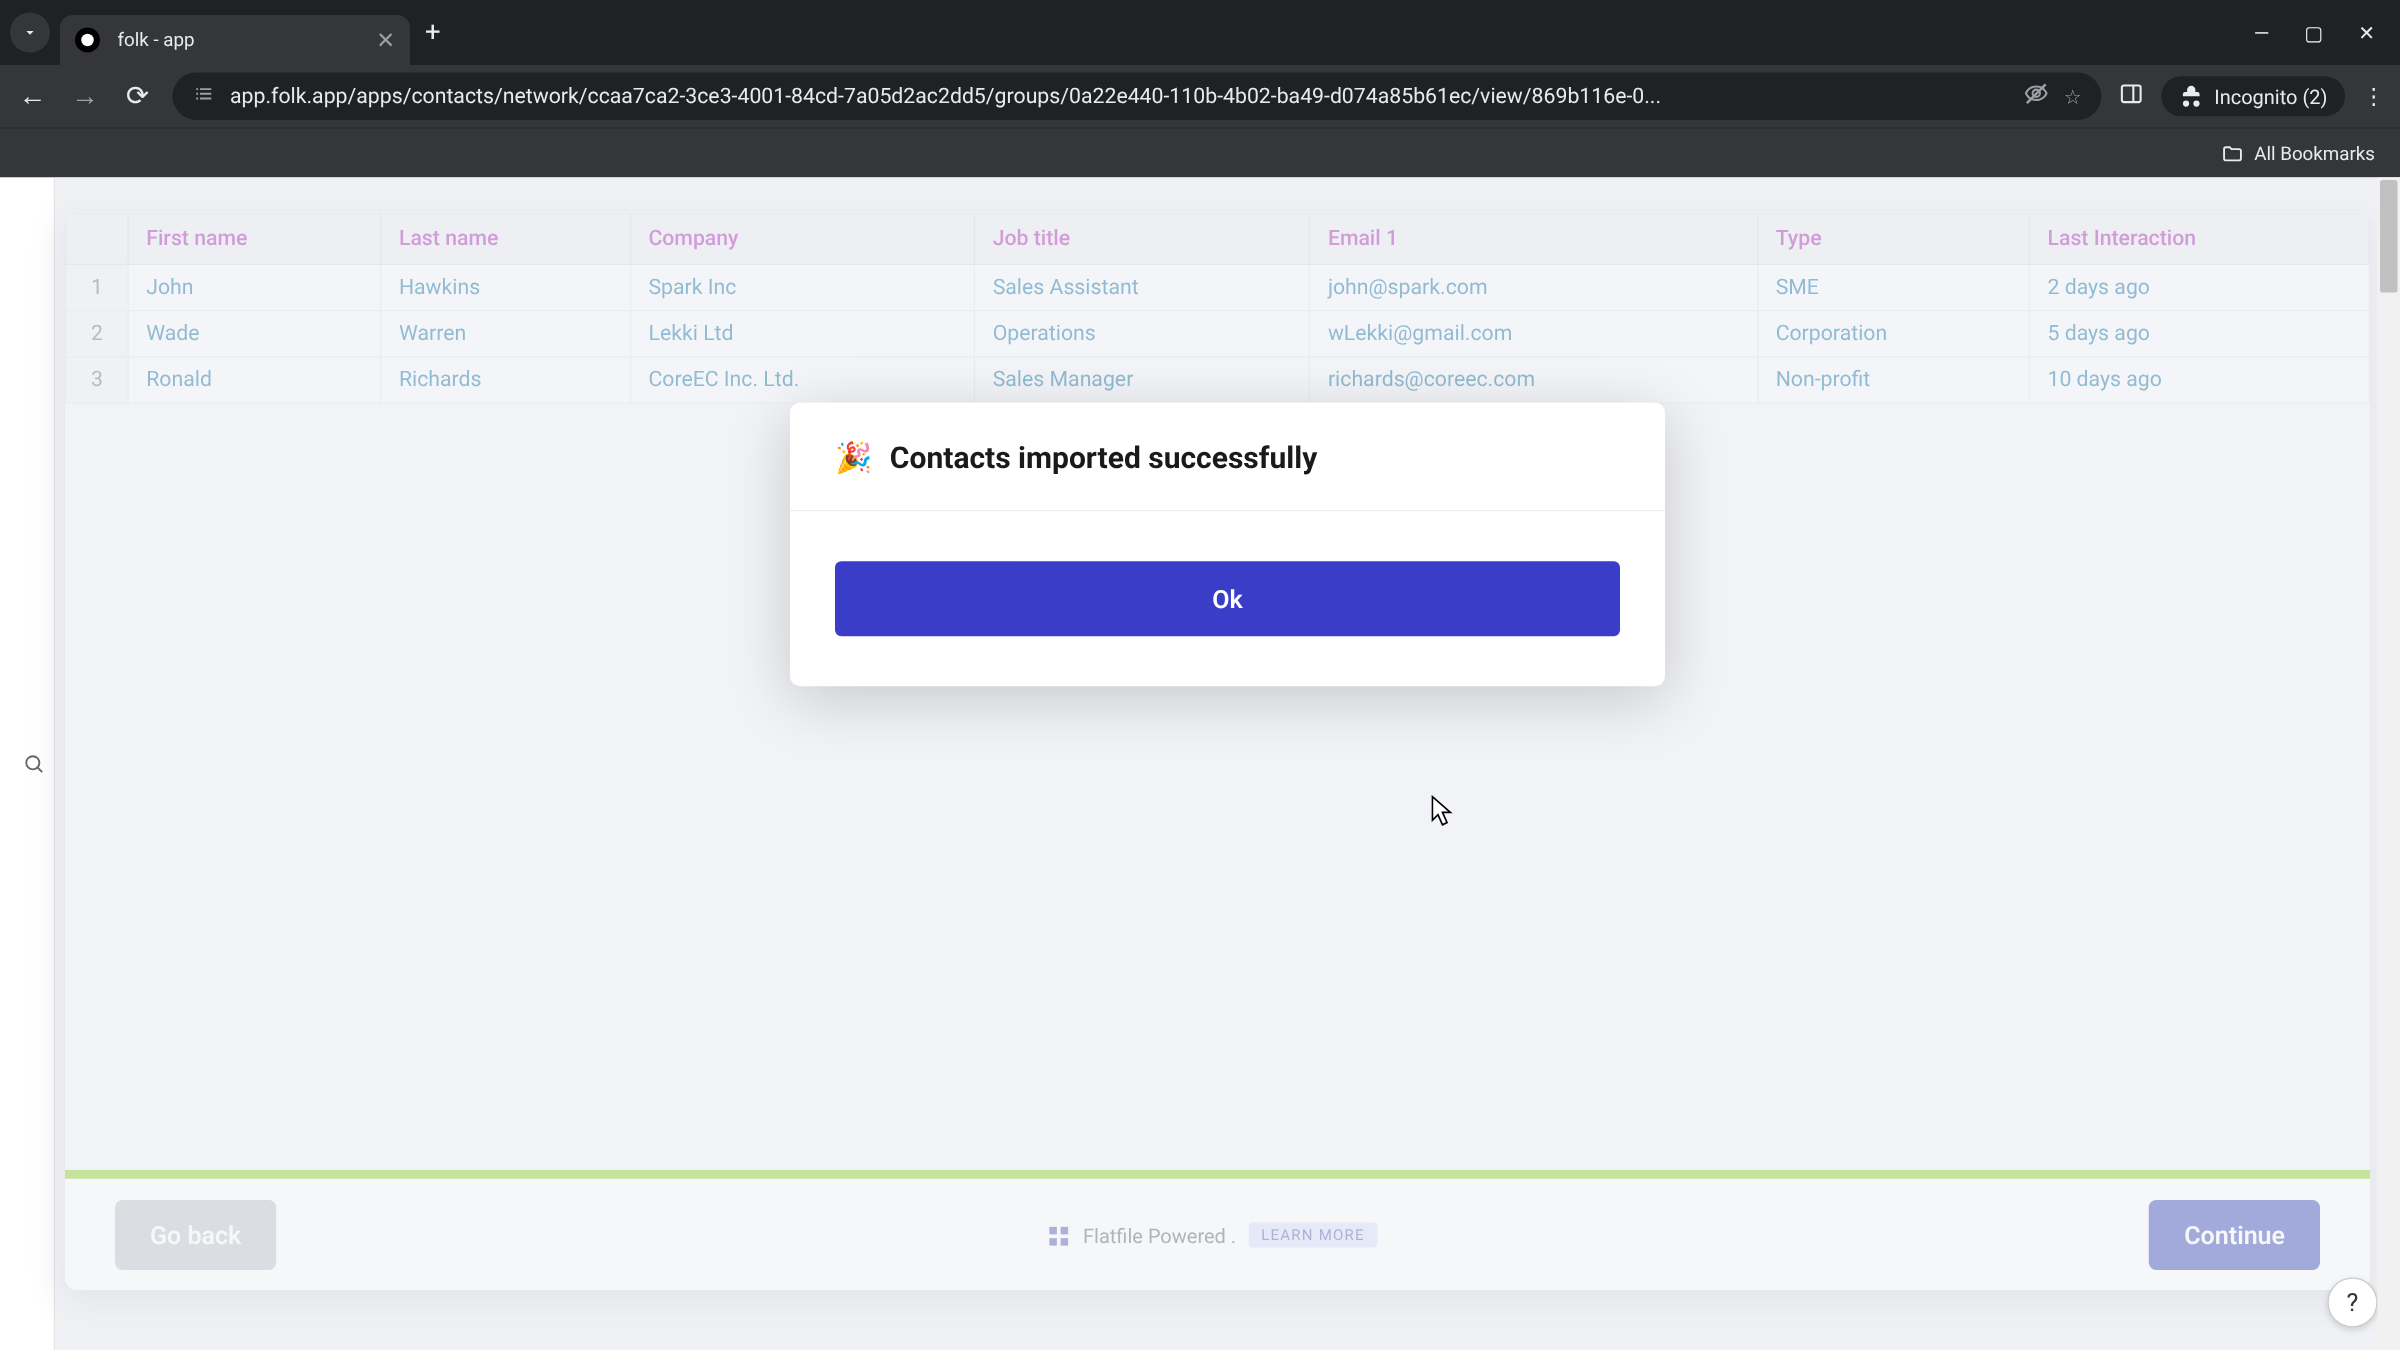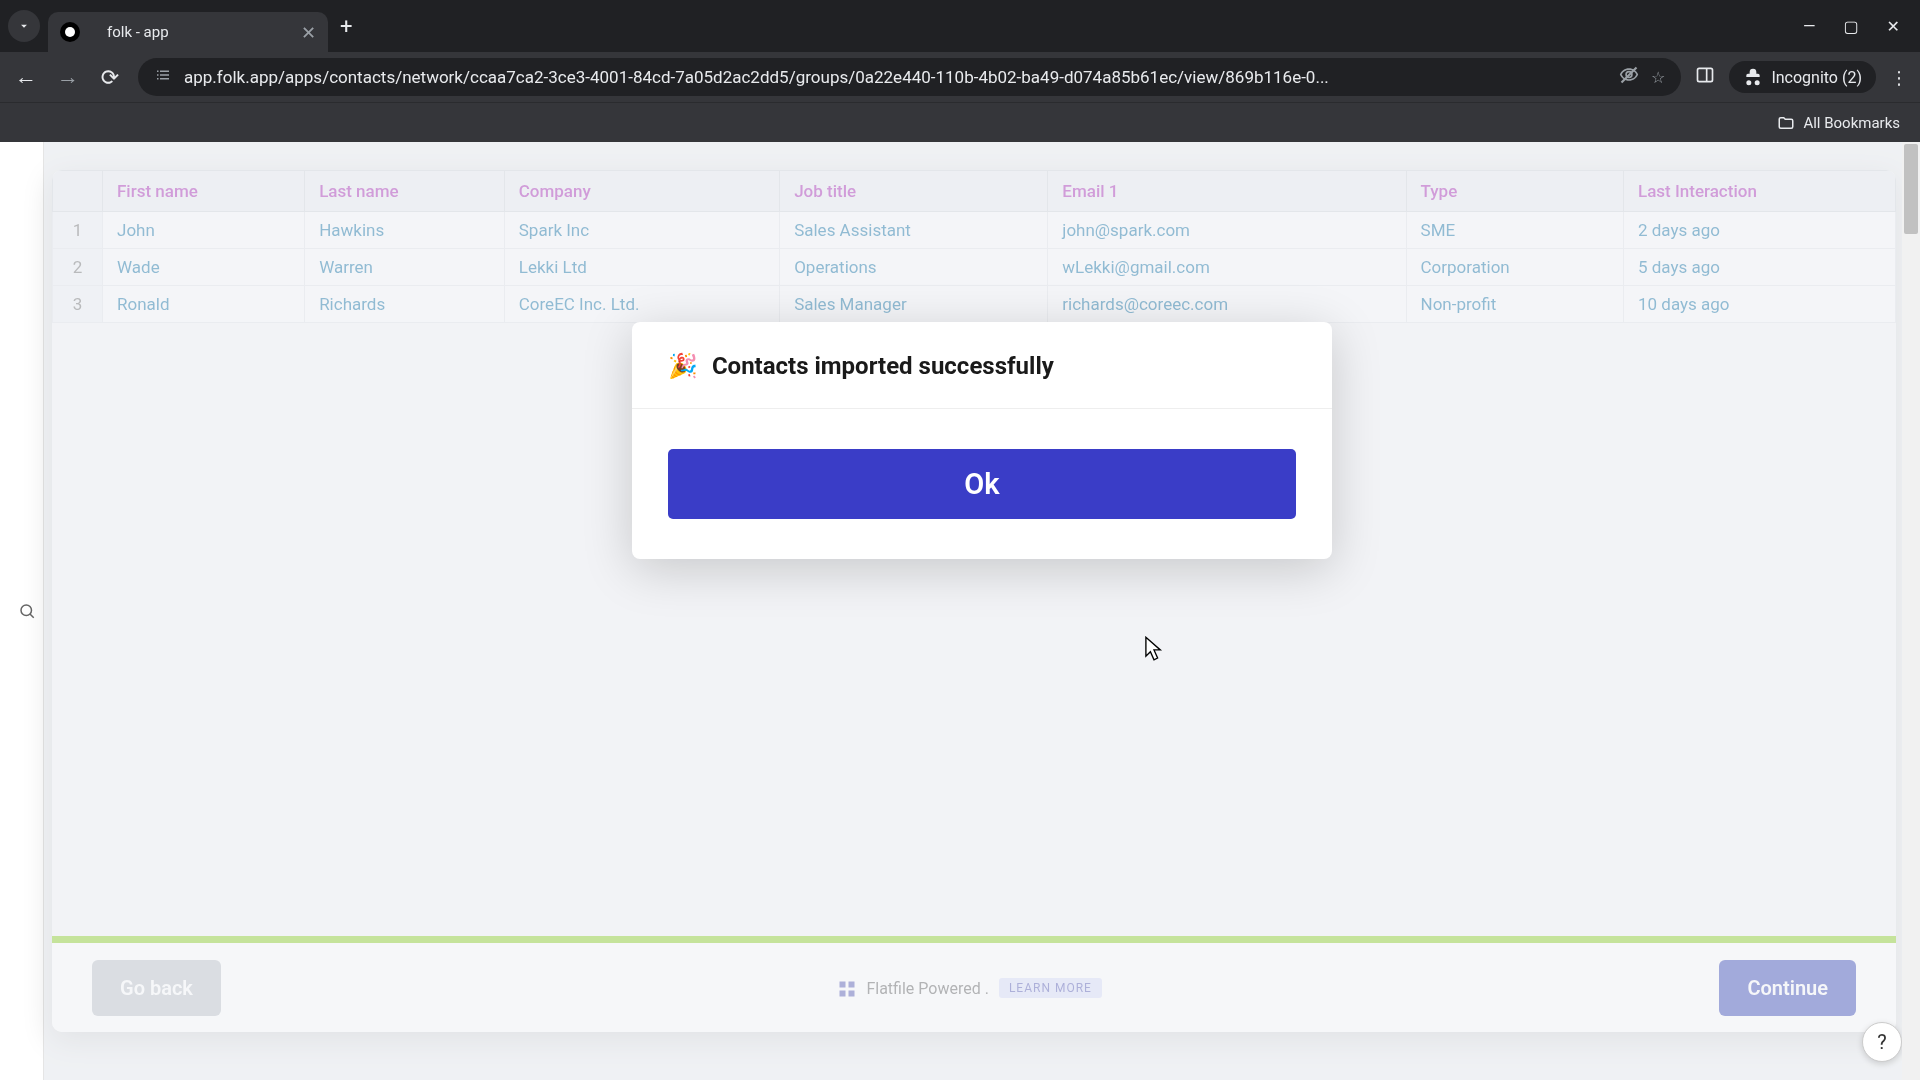--- a/index.html
+++ b/index.html
@@ -1,21 +1,21 @@
 <!DOCTYPE html>
 <html><head>
   <meta charset="utf-8">
   <style>
     * { box-sizing: border-box; margin: 0; padding: 0; font-family: -apple-system, BlinkMacSystemFont, "Segoe UI", Roboto, sans-serif; }
     body { width: 1920px; height: 1080px; background: #202124; overflow: hidden; position: relative; }
     
     
     .browser-top { background: #202124; height: 52px; display: flex; align-items: center; padding: 0 8px; }
     .tab-dropdown { width: 32px; height: 32px; border-radius: 50%; background: #35363a; display: flex; align-items: center; justify-content: center; margin-right: 8px; }
-    .tab { background: #35363a; border-radius: 10px 10px 0 0; height: 40px; margin-top: 12px; display: flex; align-items: center; padding: 0 12px; gap: 27px; min-width: 280px; color: #e8eaed; font-size: 15px; }
+    .tab { background: #35363a; border-radius: 10px 10px 0 0; height: 40px; margin-top: 12px; display: flex; align-items: center; padding: 0 12px; gap: 14px; min-width: 280px; color: #e8eaed; font-size: 15px; }
     .tab-favicon { width: 20px; height: 20px; border-radius: 50%; background: #000; display: flex; align-items: center; justify-content: center; }
     .tab-favicon::after { content:""; width: 10px; height: 10px; border-radius: 50%; background: #fff; }
     .tab-title { flex: 1; }
     .tab-close { color: #9aa0a6; font-size: 18px; cursor: pointer; }
     .new-tab { color: #e8eaed; font-size: 22px; margin-left: 12px; cursor: pointer; }
     .window-controls { margin-left: auto; display: flex; gap: 28px; color: #e8eaed; padding-right: 12px; }
     .win-btn { cursor: pointer; font-size: 16px; }
     
     .toolbar { background: #35363a; height: 50px; display: flex; align-items: center; padding: 0 12px; gap: 14px; }
     .nav-btn { color: #9aa0a6; font-size: 22px; cursor: pointer; width: 28px; text-align: center; }
@@ -52,21 +52,21 @@
     .powered { display: flex; align-items: flex-end; gap: 10px; color: #555; font-size: 16px; }
     .learn-more { background: #d8dcfb; color: #4a4fb0; padding: 3px 10px; font-size: 12px; letter-spacing: 1px; border-radius: 3px; }
     .flatfile-logo { width: 18px; height: 18px; display: inline-block; }
     
     
     .overlay { position: absolute; inset: 0; background: rgba(240,242,245,0.6); display: flex; align-items: flex-start; justify-content: center; padding-top: 180px; pointer-events: none; }
     .success-modal { width: 700px; background: #fff; border-radius: 8px; box-shadow: 0 10px 50px rgba(0,0,0,0.18); pointer-events: auto; }
     .success-header { padding: 30px 36px 28px; display: flex; align-items: center; gap: 14px; border-bottom: 1px solid #eee; }
     .success-title { font-size: 24px; font-weight: 700; color: #1a1a1a; }
     .success-body { padding: 40px 36px 40px; }
-    .btn-ok { width: 100%; background: #3a3dc7; color: #fff; border: none; border-radius: 5px; padding: 18px; font-size: 29px; font-weight: 600; cursor: pointer; }
+    .btn-ok { width: 100%; background: #3a3dc7; color: #fff; border: none; border-radius: 5px; padding: 18px; font-size: 20px; font-weight: 600; cursor: pointer; }
     
     .help-fab { position: absolute; bottom: 18px; right: 18px; width: 40px; height: 40px; border-radius: 50%; background: #fff; border: 1px solid #ccc; display: flex; align-items: center; justify-content: center; font-size: 20px; color: #333; cursor: pointer; box-shadow: 0 2px 6px rgba(0,0,0,0.15); }
     
     .cursor { position: absolute; width: 18px; height: 26px; pointer-events: none; z-index: 9999; }
     
     .scrollbar-v { position: absolute; right: 0; top: 142px; bottom: 0; width: 18px; background: #f1f1f1; }
     .scrollbar-thumb { position: absolute; top: 2px; left: 2px; right: 2px; height: 90px; background: #c1c1c1; border-radius: 2px; }
   </style>
 </head>
 <body>

